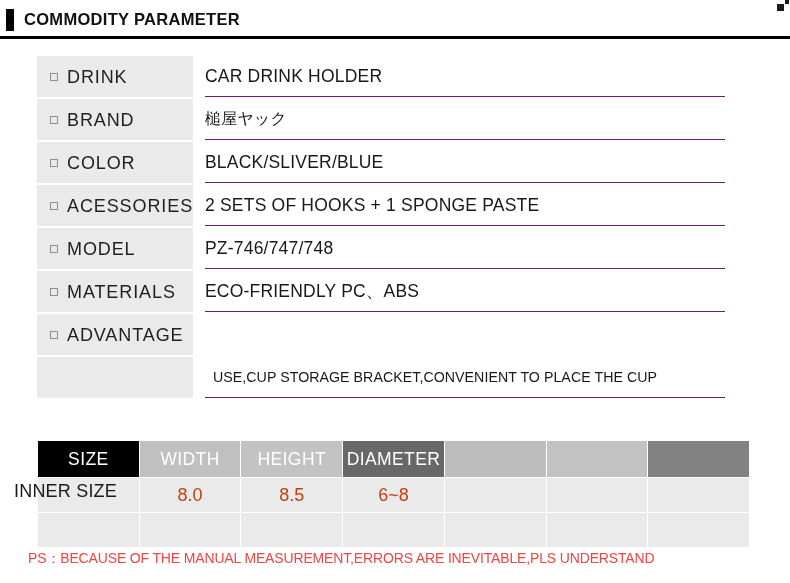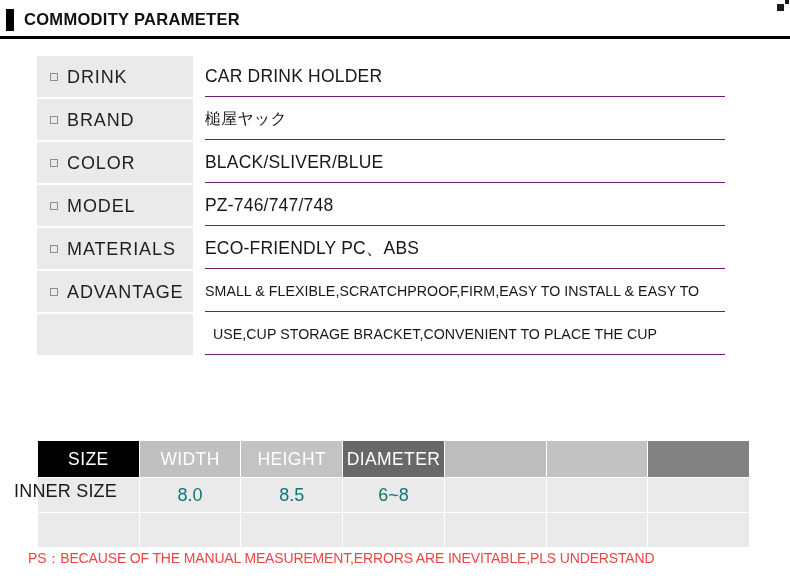--- a/index.html
+++ b/index.html
@@ -150,21 +150,21 @@
     border-spacing: 1px;
     table-layout: fixed;
   }
   .size-table td {
     height: 34px;
     padding: 0;
     text-align: center;
     vertical-align: middle;
     font-size: 17px;
     font-weight: 400;
-    color: #0f766e;
+    color: #c2410c;
   }
   .size-table thead td {
     height: 36px;
     color: #ffffff;
     font-size: 17.5px;
     letter-spacing: 0.4px;
   }
   .size-table tbody td {
     background: #eaeaea;
   }
@@ -231,42 +231,48 @@
         <span class="bullet"></span>
         <span class="label-text">COLOR</span>
       </div>
       <div class="param-value">
         <span class="value-text">BLACK/SLIVER/BLUE</span>
       </div>
     </div>
     <div class="param-row">
       <div class="param-label">
         <span class="bullet"></span>
+        <span class="label-text">ACESSORIES</span>
+      </div>
+      <div class="param-value">
+        <span class="value-text">2 SETS OF HOOKS + 1 SPONGE PASTE</span>
+      </div>
+    </div>
+    <div class="param-row">
+      <div class="param-label">
+        <span class="bullet"></span>
         <span class="label-text">MODEL</span>
       </div>
       <div class="param-value">
         <span class="value-text">PZ-746/747/748</span>
       </div>
     </div>
     <div class="param-row">
       <div class="param-label">
         <span class="bullet"></span>
         <span class="label-text">MATERIALS</span>
       </div>
       <div class="param-value">
         <span class="value-text">ECO-FRIENDLY PC、ABS</span>
       </div>
     </div>
     <div class="param-row">
       <div class="param-label">
         <span class="bullet"></span>
         <span class="label-text">ADVANTAGE</span>
-      </div>
-      <div class="param-value value-small">
-        <span class="value-text">SMALL &amp; FLEXIBLE,SCRATCHPROOF,FIRM,EASY TO INSTALL &amp; EASY TO</span>
       </div>
     </div>
     <div class="param-row row-blank">
       <div class="param-label"></div>
       <div class="param-value value-small value-indent">
         <span class="value-text">USE,CUP STORAGE BRACKET,CONVENIENT TO PLACE THE CUP</span>
       </div>
     </div>
   </div>
 

